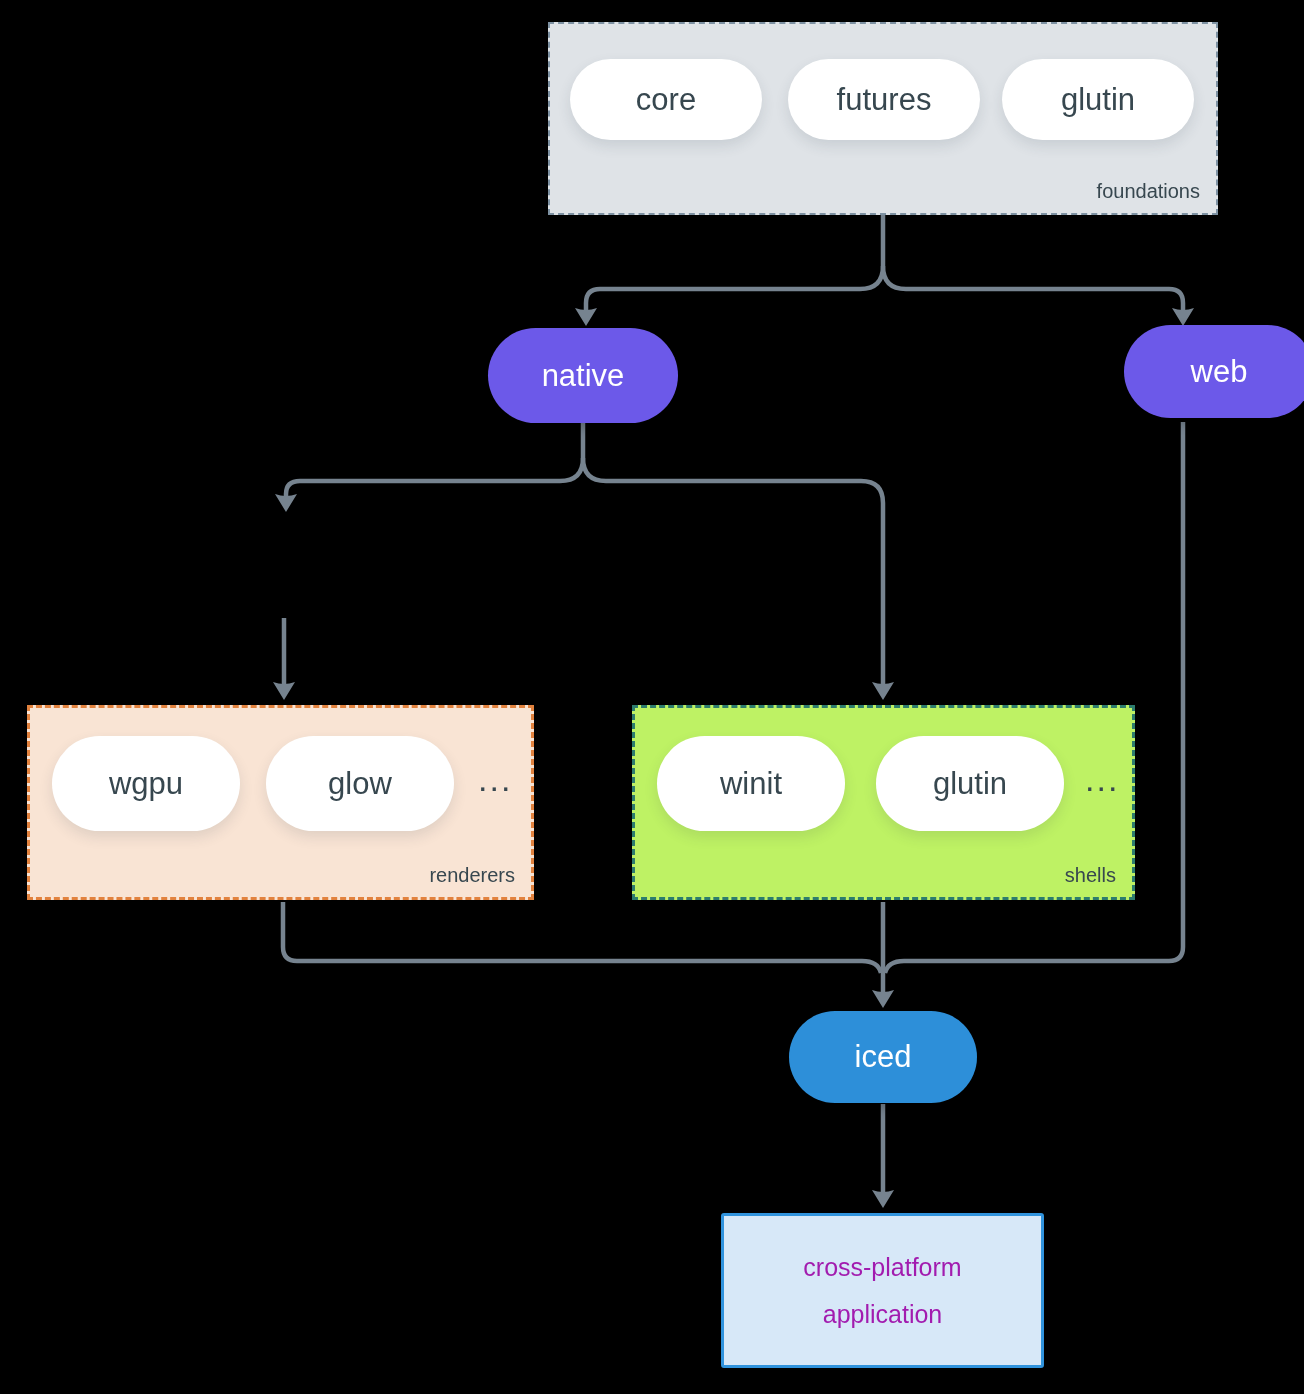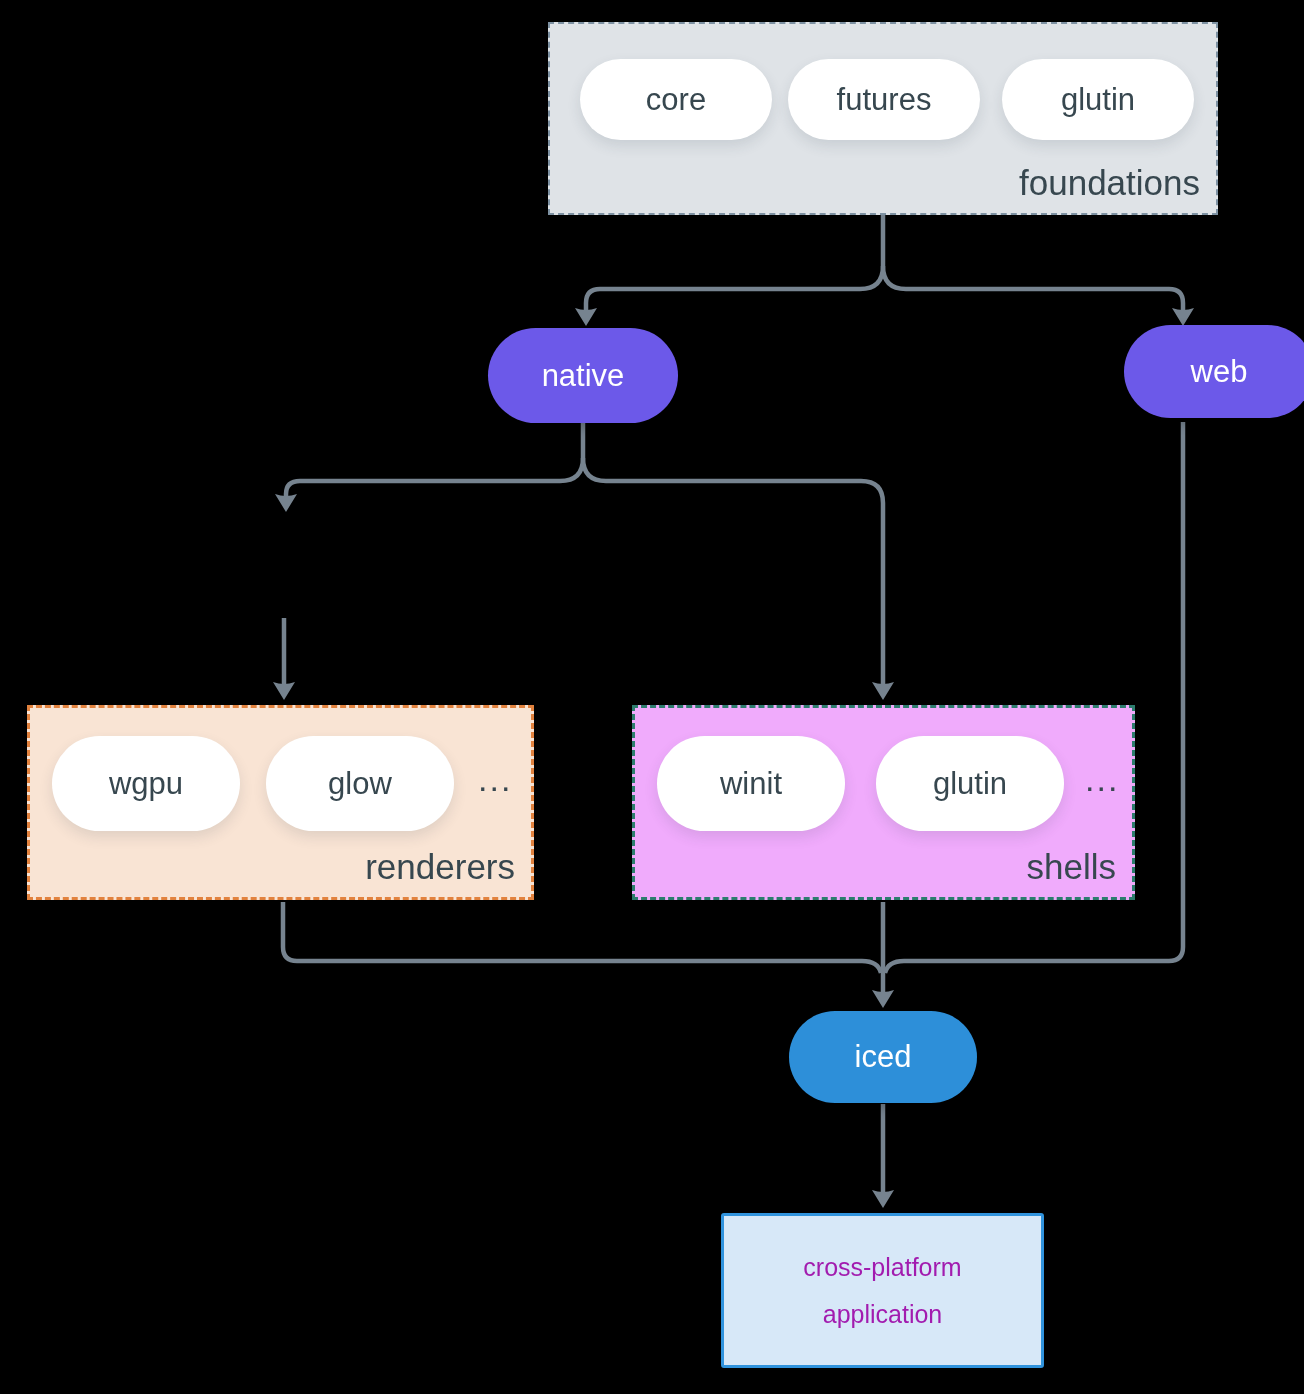--- a/index.html
+++ b/index.html
@@ -31,43 +31,43 @@
     background: #dfe3e7;
     border: 2px dashed #7e92a3;
   }
   .group-box.renderers {
     left: 27px; top: 705px; width: 507px; height: 195px;
     background: #f9e4d4;
     border: 3px dashed #e2823e;
   }
   .group-box.shells {
     left: 632px; top: 705px; width: 503px; height: 195px;
-    background: #f0abfc;
+    background: #bef264;
     border: 3px dashed #2d7d6e;
   }
   .group-label {
     position: absolute;
     right: 16px; bottom: 10px;
-    font-size: 35px;
+    font-size: 20px;
     color: #37474f;
   }
   
   .pill-white {
     position: absolute;
     background: #ffffff;
     border-radius: 48px;
     display: flex;
     align-items: center;
     justify-content: center;
     font-size: 31px;
     color: #37474f;
     box-shadow: 0 6px 14px rgba(40,55,70,0.12);
   }
   .foundations .pill-white { top: 35px; width: 192px; height: 81px; border-radius: 41px; }
-  .foundations .pill-core    { left: 30px; }
+  .foundations .pill-core    { left: 20px; }
   .foundations .pill-futures { left: 238px; }
   .foundations .pill-style   { left: 452px; }
   .inner-pill { top: 28px; width: 188px; height: 95px; }
   .renderers .pill-wgpu { left: 22px; }
   .renderers .pill-glow { left: 236px; }
   .shells .pill-winit  { left: 22px; }
   .shells .pill-glutin { left: 241px; }
   .ellipsis {
     position: absolute;
     top: 52px;

